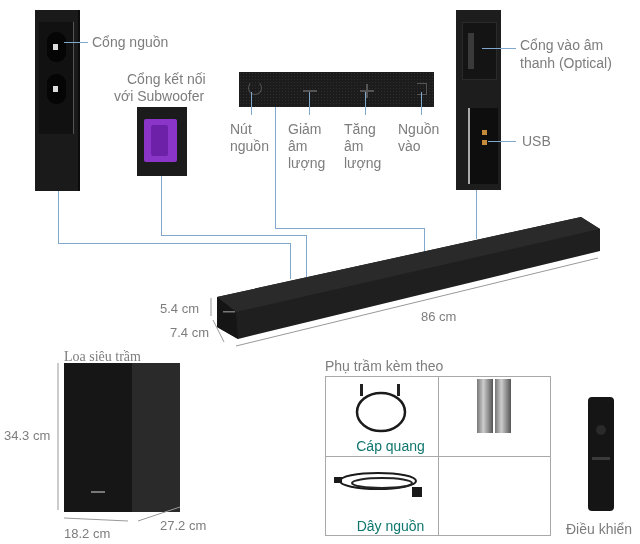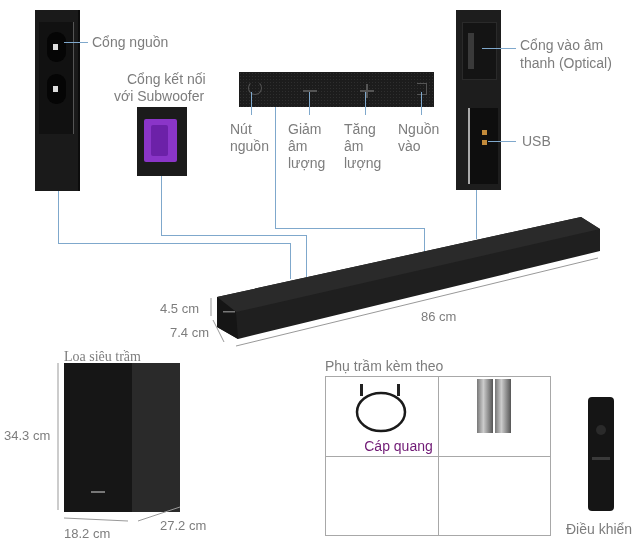--- a/index.html
+++ b/index.html
@@ -36,21 +36,21 @@
   
   .soundbar-wrap { left: 0; top: 0; width: 640px; height: 544px; pointer-events: none; }
 
   
   .sub-front { left: 64px; top: 363px; width: 68px; height: 149px; background: #161616; }
   .sub-side { left: 132px; top: 363px; width: 48px; height: 149px; background: #2a2a2a; }
 
   
   .acc-table { left: 325px; top: 376px; width: 226px; height: 160px; border: 1px solid #a8a8a8; }
   .acc-cell { position: absolute; width: 113px; height: 80px; }
-  .acc-cell .name { position: absolute; left: 16px; width: 100%; bottom: 3px; text-align: center; font-size: 14px; color: #701a75; }
+  .acc-cell .name { position: absolute; left: 8px; width: 100%; bottom: 3px; text-align: center; font-size: 14px; color: #0f766e; }
   .acc-divider-v { position: absolute; left: 112px; top: 0; width: 1px; height: 158px; background: #a8a8a8; }
   .acc-divider-h { position: absolute; left: 0; top: 79px; width: 224px; height: 1px; background: #a8a8a8; }
 
   .remote { left: 588px; top: 397px; width: 26px; height: 114px; background: #151515; border-radius: 4px; }
 </style>
 </head>
 <body>
 
 <div class="line" style="left:58px;top:191px;width:1px;height:52px;"></div>
 <div class="line" style="left:58px;top:243px;width:233px;height:1px;"></div>
@@ -132,21 +132,21 @@
 <svg class="abs soundbar-wrap" width="640" height="544">
   <polygon points="217,297 581,217 600,229 600,251 238,339 217,327" fill="#1f1f1f"></polygon>
   <polygon points="217,297 581,217 600,229 236,312" fill="#2a2a2a"></polygon>
   <polygon points="217,297 236,312 238,339 217,327" fill="#151515"></polygon>
   <rect x="223" y="311" width="12" height="1.5" fill="#777"></rect>
 
   <line x1="211" y1="298" x2="211" y2="316" stroke="#999" stroke-width="1"></line>
   <line x1="213" y1="320" x2="224" y2="342" stroke="#999" stroke-width="1"></line>
   <line x1="236" y1="346" x2="598" y2="258" stroke="#999" stroke-width="1"></line>
 </svg>
-<div class="dim" style="left:160px;top:301px;">4.5 cm</div>
+<div class="dim" style="left:160px;top:301px;">5.4 cm</div>
 <div class="dim" style="left:170px;top:325px;">7.4 cm</div>
 <div class="dim" style="left:421px;top:302px;margin-top:7px;">86 cm</div>
 
 <div class="lbl" style="left:64px;top:348px;font-family:Liberation Serif, serif;">Loa siêu trầm</div>
 <div class="abs sub-front">
   <div class="abs" style="left:27px;top:128px;width:14px;height:2px;background:#777;"></div>
 </div>
 <div class="abs sub-side"></div>
 <svg class="abs" style="left:0;top:0;" width="640" height="544">
   <line x1="58" y1="363" x2="58" y2="510" stroke="#999" stroke-width="1"></line>
@@ -169,20 +169,29 @@
       <rect x="45" y="2" width="3" height="12" fill="#222"></rect>
     </svg>
     <div class="name">Cáp quang</div>
   </div>
 
   <div class="acc-cell" style="left:113px;top:0;">
     <div class="abs" style="left:38px;top:2px;width:16px;height:54px;background:linear-gradient(90deg,#777,#ccc 40%,#555);"></div>
     <div class="abs" style="left:56px;top:2px;width:16px;height:54px;background:linear-gradient(90deg,#777,#ccc 40%,#555);"></div>
   </div>
 
+  <div class="acc-cell" style="left:0;top:80px;">
+    <svg class="abs" style="left:6px;top:6px;" width="100" height="40">
+      <ellipse cx="46" cy="18" rx="38" ry="8" fill="none" stroke="#1a1a1a" stroke-width="2"></ellipse>
+      <ellipse cx="50" cy="20" rx="30" ry="5" fill="none" stroke="#222" stroke-width="2"></ellipse>
+      <rect x="80" y="24" width="10" height="10" fill="#1a1a1a"></rect>
+      <rect x="2" y="14" width="8" height="6" fill="#1a1a1a"></rect>
+    </svg>
+    <div class="name">Dây nguồn</div>
+  </div>
 
 </div>
 
 <div class="abs remote">
   <div class="abs" style="left:8px;top:28px;width:10px;height:10px;border-radius:50%;background:#2a2a2a;"></div>
   <div class="abs" style="left:4px;top:60px;width:18px;height:3px;background:#3a3a3a;"></div>
 </div>
 <div class="lbl" style="left:566px;top:521px;">Điều khiển</div>
 
 </body></html>

